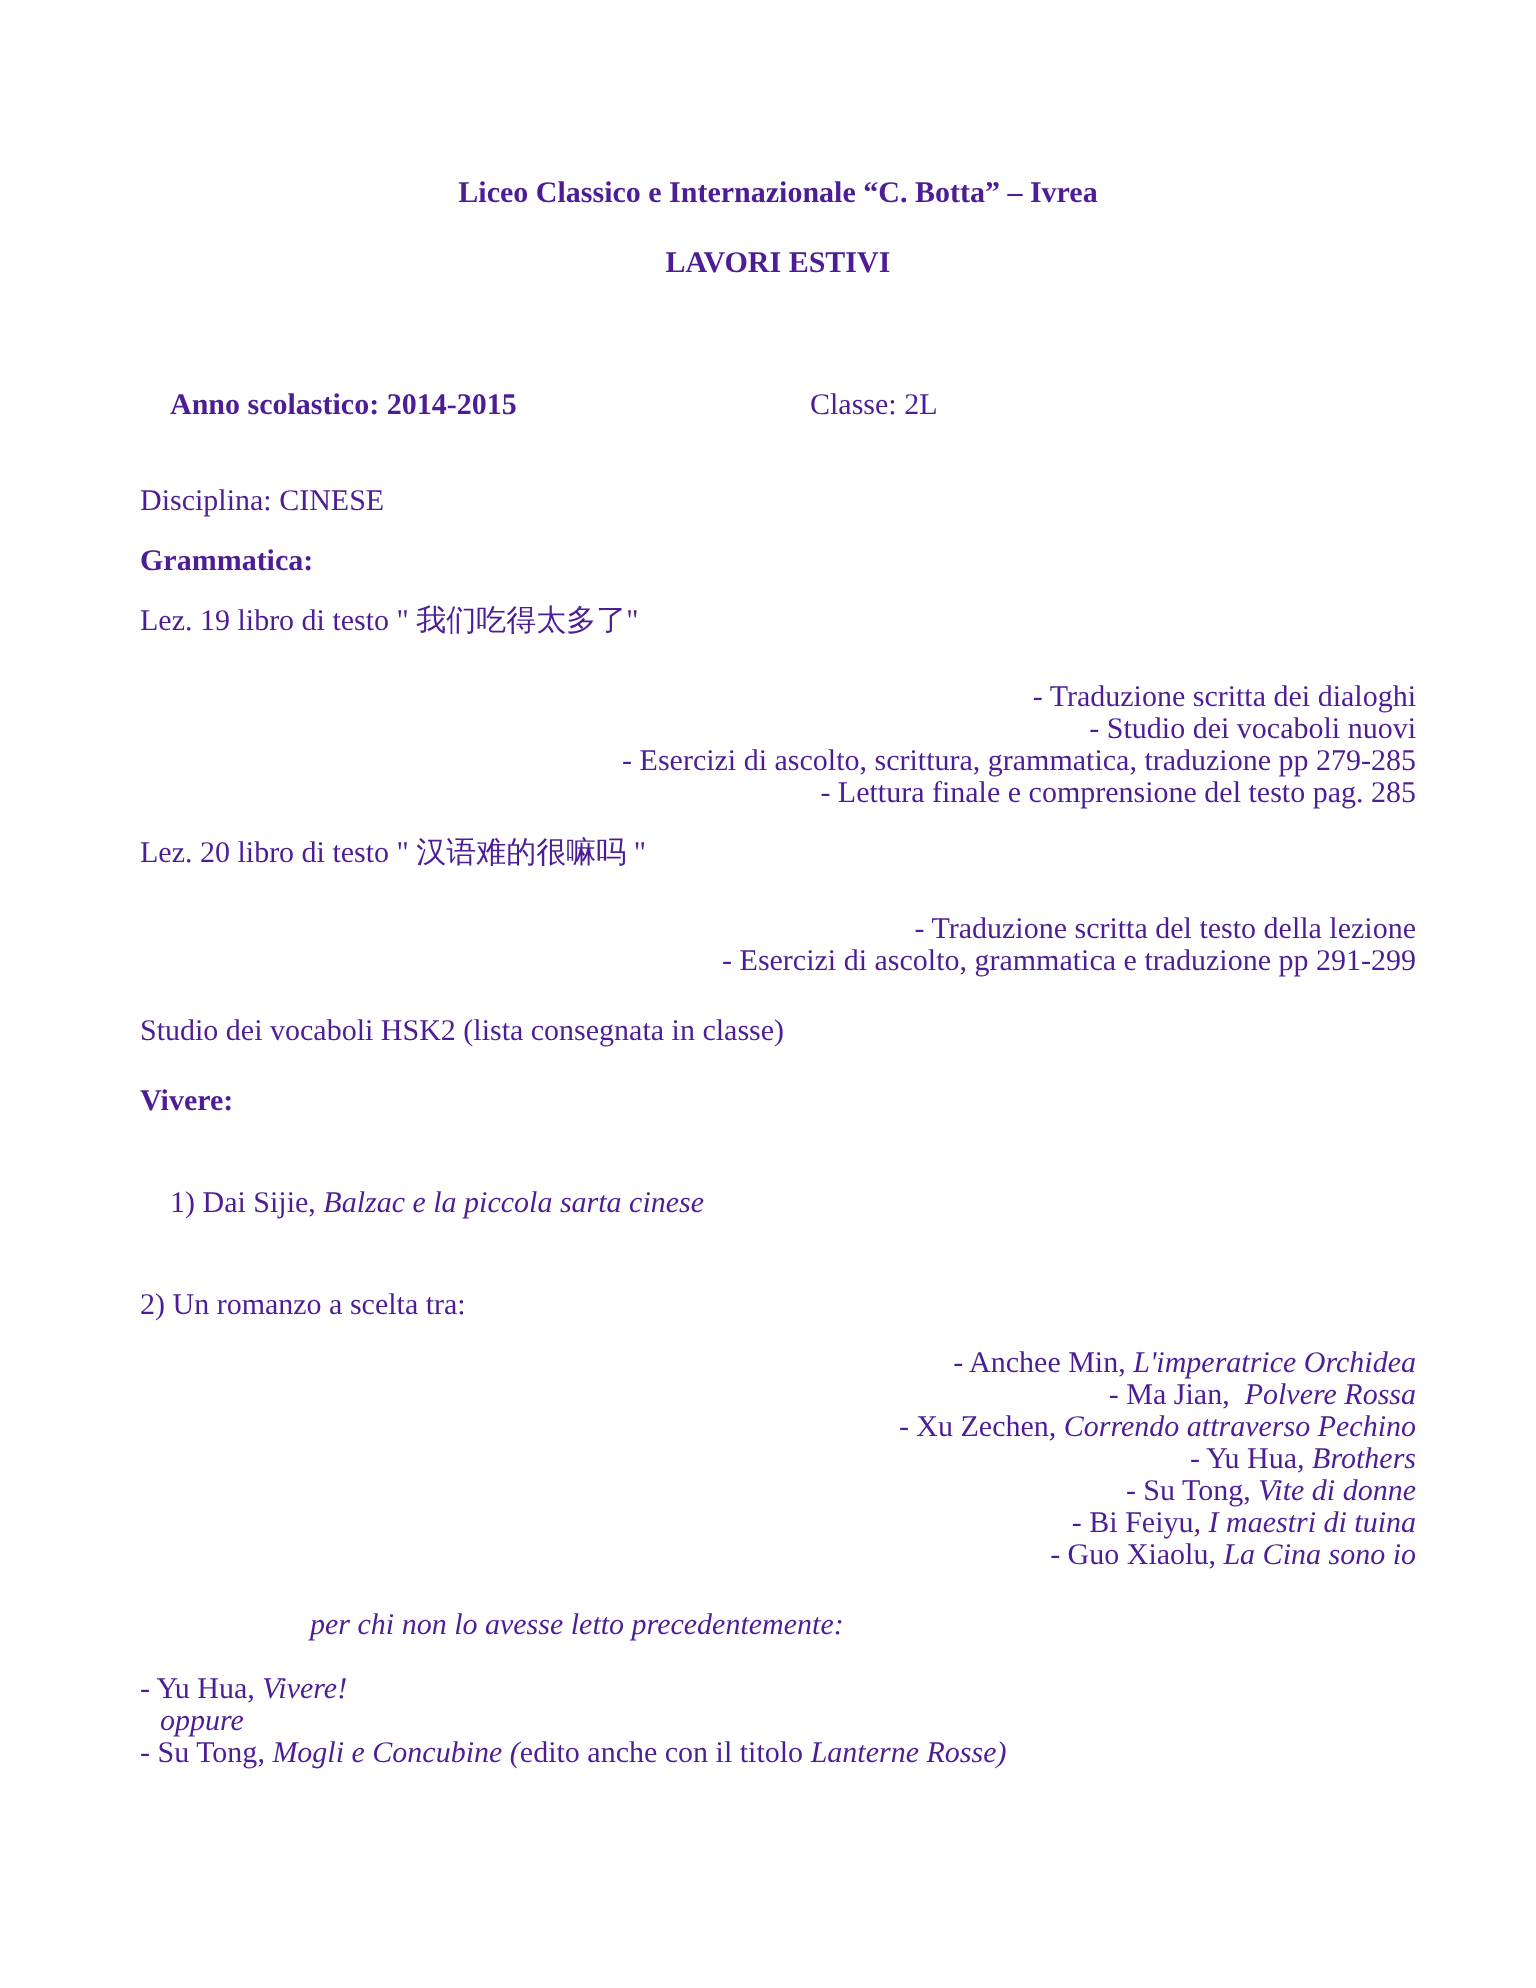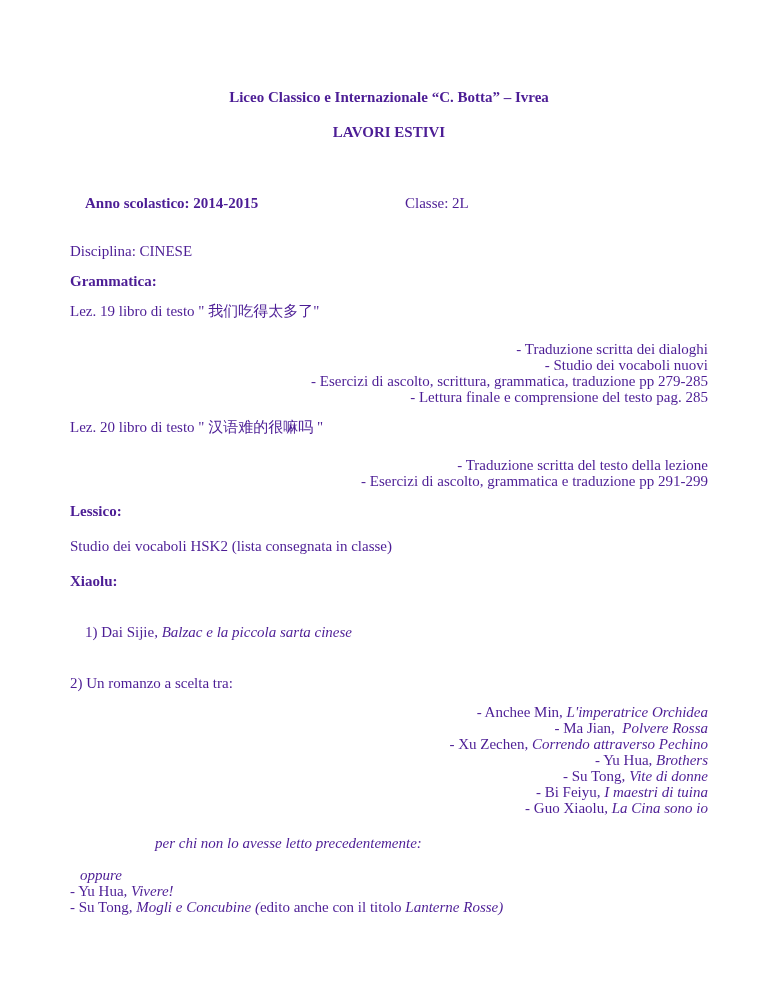--- a/index.html
+++ b/index.html
@@ -52,46 +52,45 @@
     <div class="line">- Esercizi di ascolto, scrittura, grammatica, traduzione pp 279-285</div>
     <div class="line">- Lettura finale e comprensione del testo pag. 285</div>
   </div>
 
   <div class="line m-s">Lez. 20 libro di testo " 汉语难的很嘛吗 "</div>
   <div class="m-l">
     <div class="line">- Traduzione scritta del testo della lezione</div>
     <div class="line">- Esercizi di ascolto, grammatica e traduzione pp 291-299</div>
   </div>
 
-  <div class="line b m-s">Lessico:</div>
   <div class="line m-m">Studio dei vocaboli HSK2 (lista consegnata in classe)</div>
 
-  <div class="line b m-m">Xiaolu:</div>
+  <div class="line b m-m">Vivere:</div>
 
   <div class="line m-m">
     <span>1) Dai Sijie, </span><span class="i">Balzac e la piccola sarta cinese</span>
   </div>
 
   <div class="line m-m">2) Un romanzo a scelta tra:</div>
 
   <div class="m-sm">
     <div class="line"><span>- Anchee Min, </span><span class="i">L'imperatrice Orchidea</span></div>
     <div class="line"><span>- Ma Jian,  </span><span class="i">Polvere Rossa</span></div>
     <div class="line"><span>- Xu Zechen</span><span class="i">, Correndo attraverso Pechino</span></div>
     <div class="line"><span>- Yu Hua</span><span class="i">, Brothers</span></div>
     <div class="line"><span>- Su Tong, </span><span class="i">Vite di donne</span></div>
     <div class="line"><span>- Bi Feiyu</span><span class="i">, I maestri di tuina</span></div>
     <div class="line"><span>- Guo Xiaolu, </span><span class="i">La Cina sono io</span></div>
   </div>
 
   <div class="line i note m-m">per chi non lo avesse letto precedentemente:</div>
 
   <div class="m-sm2">
+    <div class="line"><span>- Yu Hua</span><span class="i">, Vivere!</span></div>
     <div class="line i oppure">oppure</div>
-    <div class="line"><span>- Yu Hua</span><span class="i">, Vivere!</span></div>
     <div class="line"><span>- Su Tong</span><span class="i">, Mogli e Concubine (</span><span>edito anche con il titolo </span><span class="i">Lanterne Rosse)</span></div>
   </div>
 
   <div class="row footer">
     
   </div>
 
 </div>
 
 </body></html>

